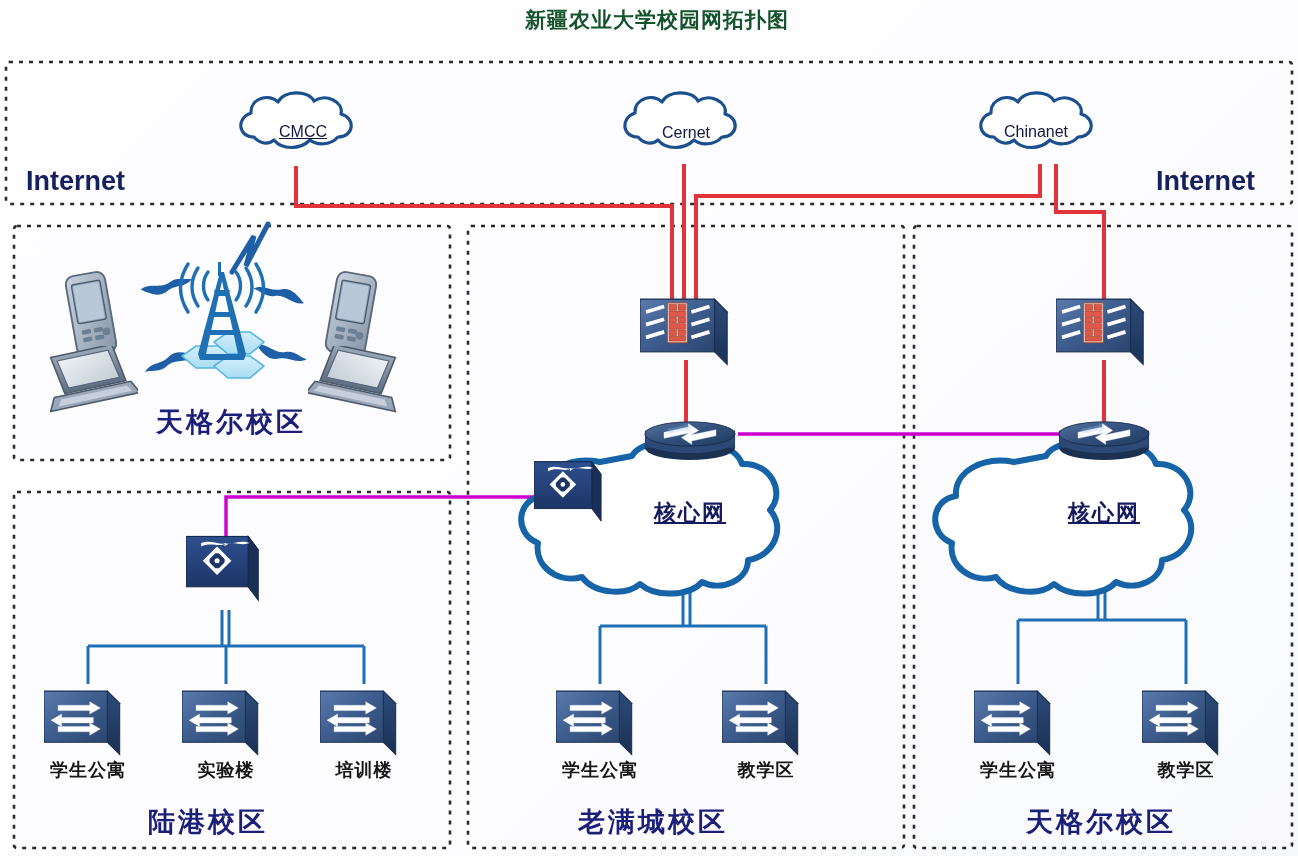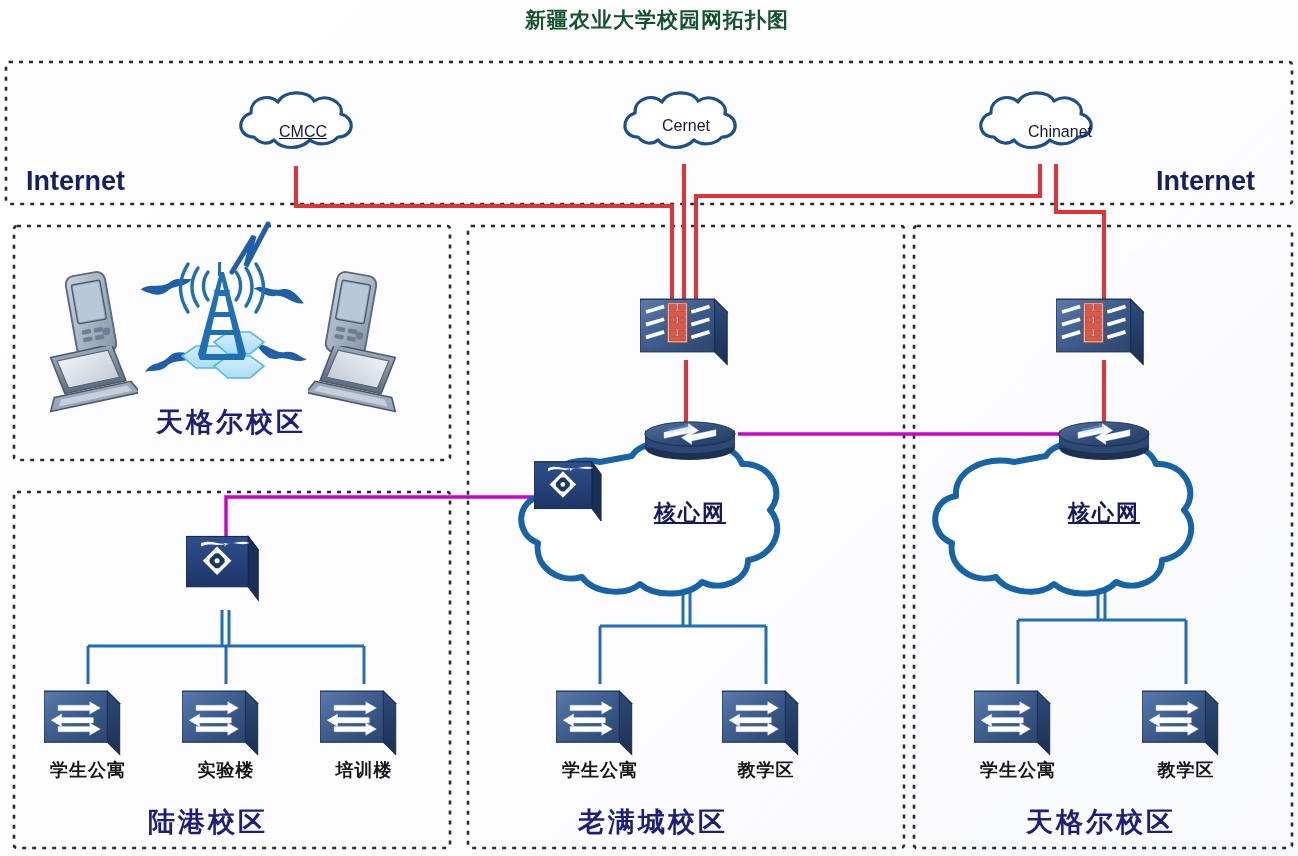--- a/index.html
+++ b/index.html
@@ -340,22 +340,22 @@
       <use href="#icoSwitch" x="1142" y="684" width="88" height="76"></use>
     </g>
   </svg>
 
   <div class="txt diagram-title">新疆农业大学校园网拓扑图</div>
 
   <div class="txt internet-label" style="left:18px;top:166px;">Internet</div>
   <div class="txt internet-label" style="left:1148px;top:166px;">Internet</div>
 
   <div class="txt cloud-text" style="left:273px;top:123px;width:60px;text-align:center;text-decoration:underline;">CMCC</div>
-  <div class="txt cloud-text" style="left:652px;top:117px;width:68px;text-align:center;">Cernet</div>
-  <div class="txt cloud-text" style="left:1004px;top:123px;width:88px;text-align:right;">Chinanet</div>
+  <div class="txt cloud-text" style="left:652px;top:124px;width:68px;text-align:center;">Cernet</div>
+  <div class="txt cloud-text" style="left:1004px;top:123px;width:88px;text-align:left;">Chinanet</div>
 
   <div class="txt core-text" style="left:636px;top:498px;width:108px;text-align:center;">核心网</div>
   <div class="txt core-text" style="left:1050px;top:498px;width:108px;text-align:center;">核心网</div>
 
   <div class="txt node-label" style="left:28px;top:758px;width:120px;text-align:center;">学生公寓</div>
   <div class="txt node-label" style="left:174px;top:758px;width:104px;text-align:center;">实验楼</div>
   <div class="txt node-label" style="left:312px;top:758px;width:104px;text-align:center;font-family:Liberation Mono, monospace;">培训楼</div>
 
   <div class="txt node-label" style="left:540px;top:758px;width:120px;text-align:center;">学生公寓</div>
   <div class="txt node-label" style="left:714px;top:758px;width:104px;text-align:center;">教学区</div>

